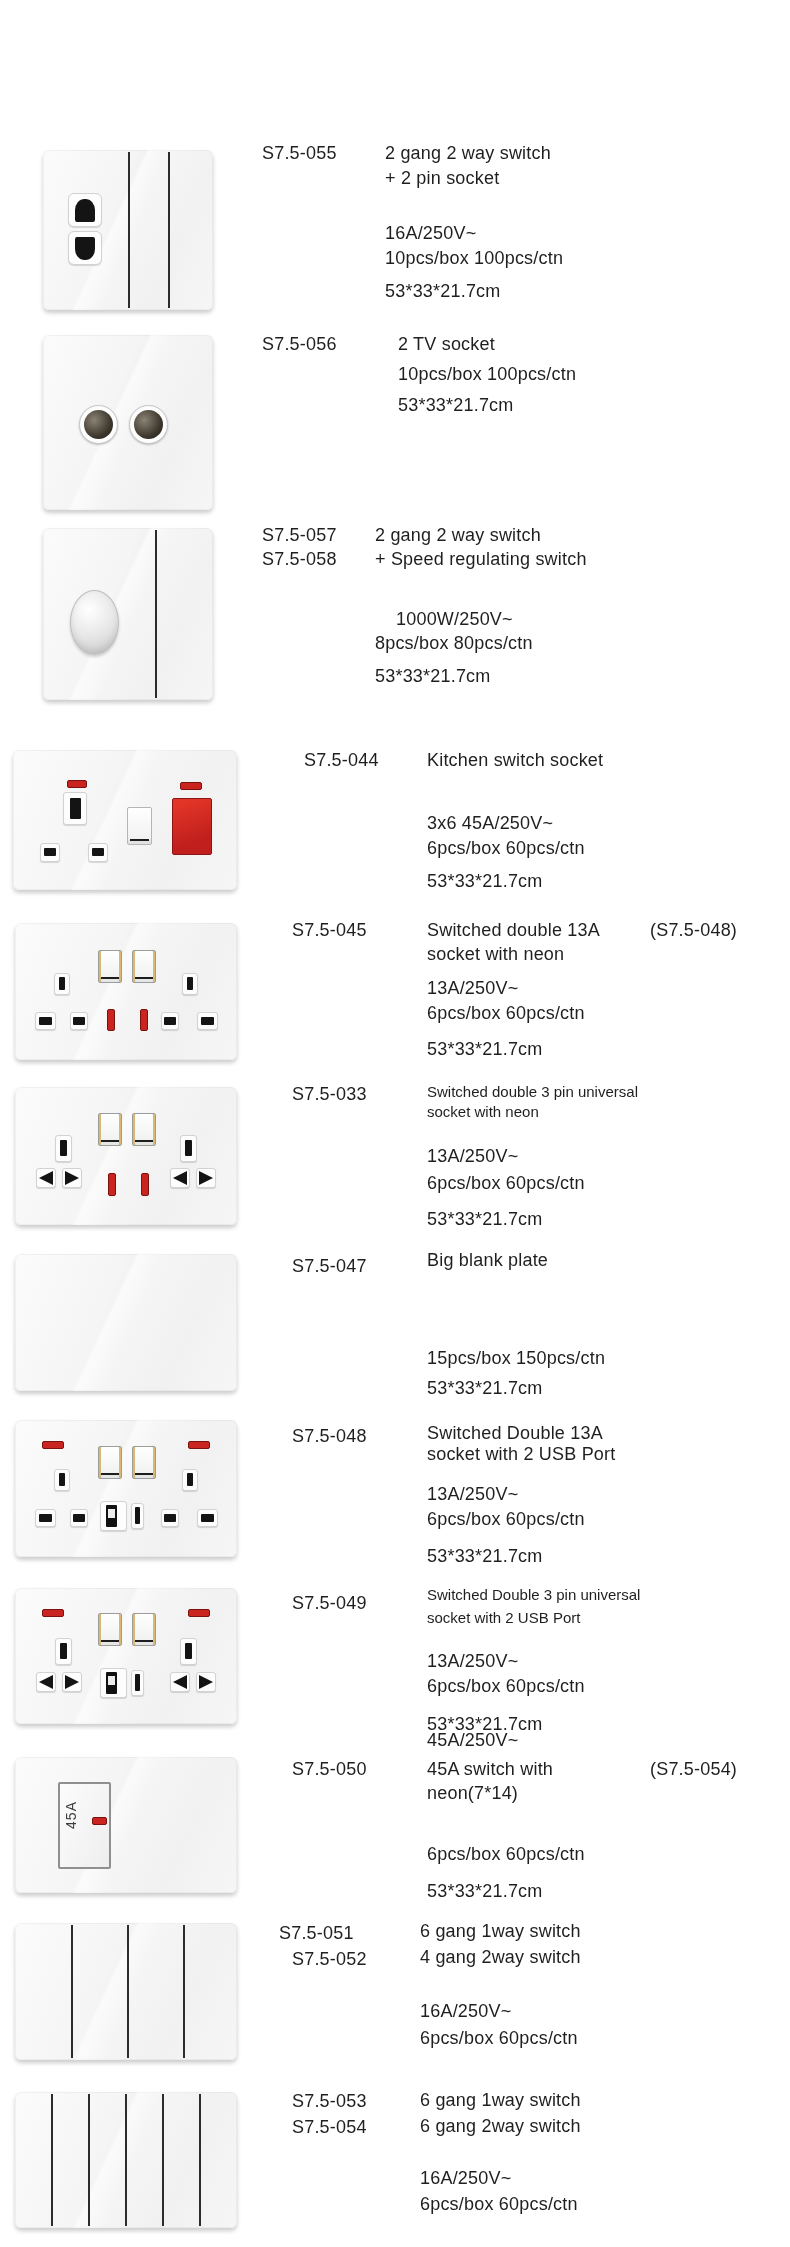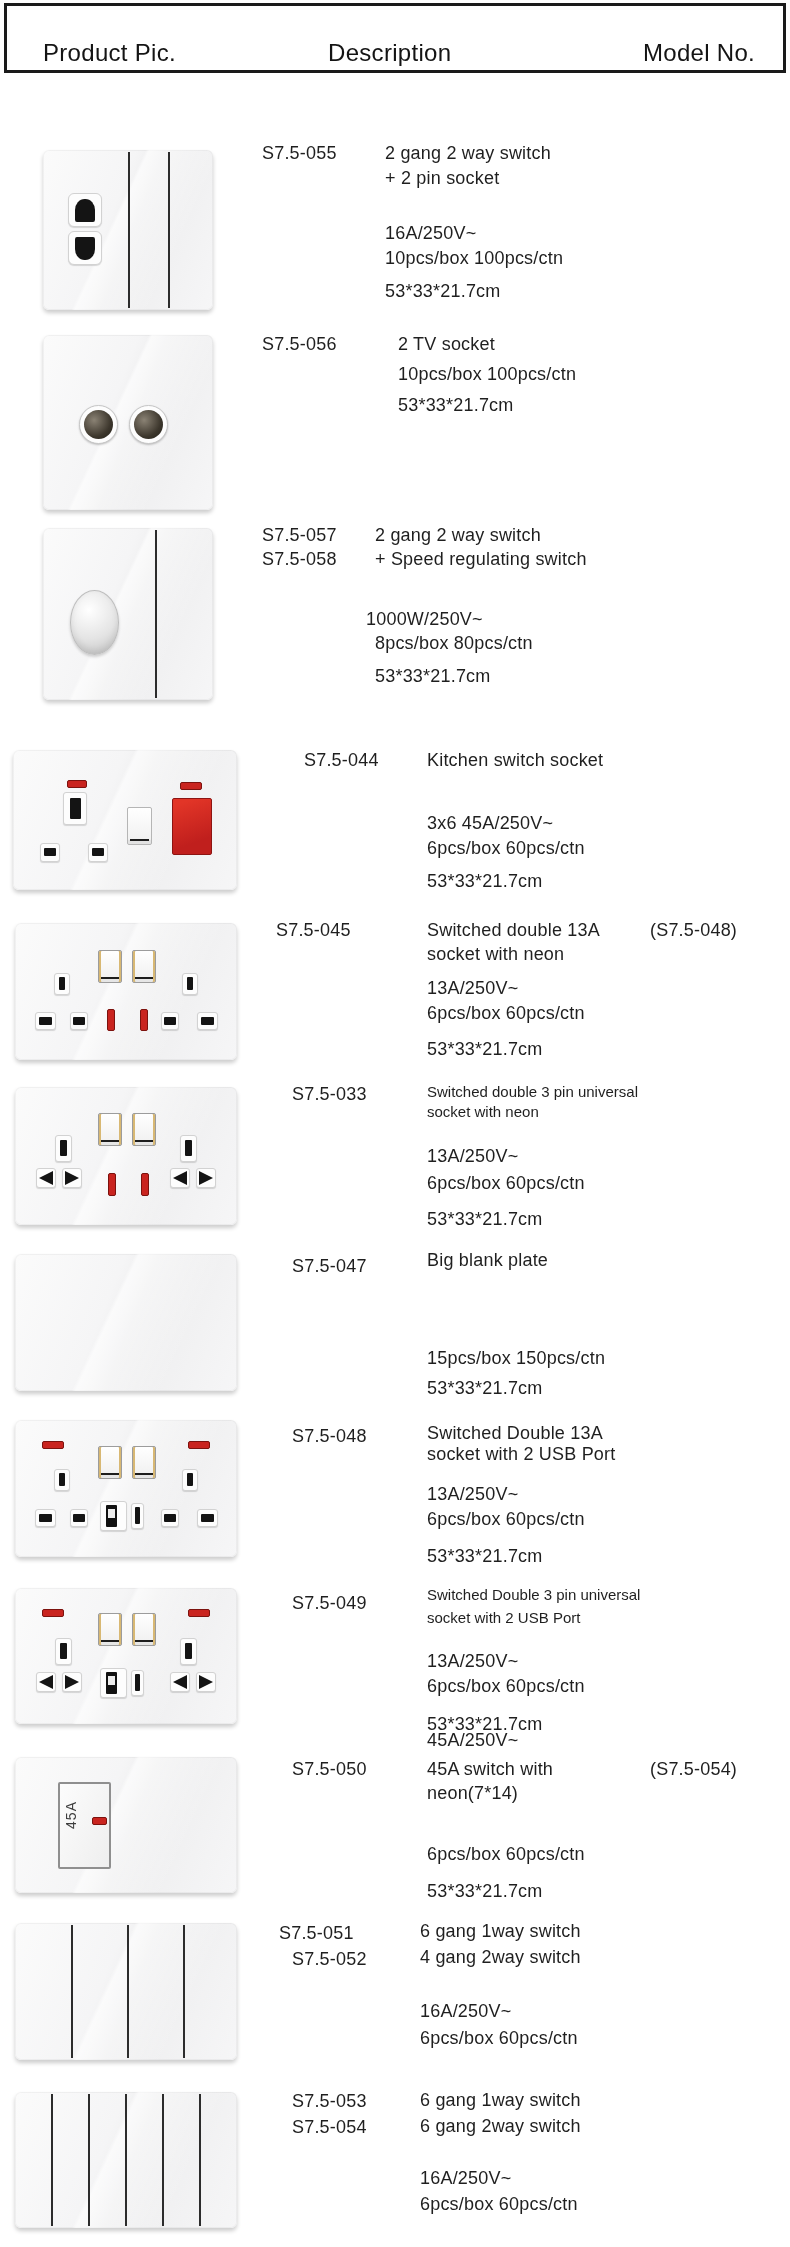--- a/index.html
+++ b/index.html
@@ -47,25 +47,20 @@
   .bigsw{position:absolute;border:2px solid #8f8f8f;border-radius:2px;box-sizing:border-box;
          background:linear-gradient(115deg,#fcfcfc,#eeeeee);}
   .amp{position:absolute;writing-mode:vertical-rl;transform:rotate(180deg);
        font-size:14px;color:#3d3d3d;letter-spacing:1px;}
 </style>
 </head>
 <body>
 
 <div class="page">
 
-  <div class="header-box">
-    <span class="hdr" style="left:36px;top:33px;position:absolute">Product Pic.</span>
-    <span class="hdr" style="left:321px;top:33px;position:absolute">Description</span>
-    <span class="hdr" style="left:636px;top:33px;position:absolute">Model No.</span>
-  </div>
 
   <div class="plate" style="left:43px;top:150px;width:170px;height:160px">
     <div class="gloss"></div>
     <div class="surround" style="left:25px;top:43px;width:34px;height:34px;border-radius:6px"></div>
     <div class="pin-arch" style="left:32px;top:49px;width:20px;height:23px"></div>
     <div class="surround" style="left:25px;top:81px;width:34px;height:34px;border-radius:6px"></div>
     <div class="pin-shield" style="left:32px;top:87px;width:20px;height:23px"></div>
     <div class="vline" style="left:85px"></div>
     <div class="vline" style="left:125px"></div>
   </div>
@@ -92,21 +87,21 @@
 
   <div class="plate" style="left:43px;top:528px;width:170px;height:172px">
     <div class="gloss"></div>
     <div class="knob" style="left:27px;top:62px;width:47px;height:63px"></div>
     <div class="vline" style="left:112px"></div>
   </div>
   <span class="t" style="left:262px;top:526px">S7.5-057</span>
   <span class="t" style="left:262px;top:550px">S7.5-058</span>
   <span class="t" style="left:375px;top:526px">2 gang 2 way switch</span>
   <span class="t" style="left:375px;top:550px">+ Speed regulating switch</span>
-  <span class="t" style="left:366px;top:610px">1000W/250V~</span>
+  <span class="t" style="left:396px;top:610px">1000W/250V~</span>
   <span class="t" style="left:375px;top:634px">8pcs/box 80pcs/ctn</span>
   <span class="t dim" style="left:375px;top:667px">53*33*21.7cm</span>
 
   <div class="plate" style="left:13px;top:750px;width:224px;height:140px">
     <div class="gloss"></div>
     <div class="neon" style="left:54px;top:30px;width:20px;height:8px"></div>
     <div class="surround" style="left:50px;top:42px;width:24px;height:33px"></div>
     <div class="bar" style="left:57px;top:48px;width:11px;height:21px"></div>
     <div class="surround" style="left:27px;top:93px;width:20px;height:19px"></div>
     <div class="bar" style="left:31px;top:98px;width:12px;height:8px"></div>
@@ -140,21 +135,21 @@
     <div class="bar" style="left:24px;top:94px;width:13px;height:8px"></div>
     <div class="surround" style="left:55px;top:89px;width:18px;height:18px"></div>
     <div class="bar" style="left:58px;top:94px;width:12px;height:8px"></div>
     <div class="neon" style="left:92px;top:86px;width:8px;height:22px"></div>
     <div class="neon" style="left:125px;top:86px;width:8px;height:22px"></div>
     <div class="surround" style="left:146px;top:89px;width:18px;height:18px"></div>
     <div class="bar" style="left:149px;top:94px;width:12px;height:8px"></div>
     <div class="surround" style="left:182px;top:89px;width:21px;height:18px"></div>
     <div class="bar" style="left:186px;top:94px;width:13px;height:8px"></div>
   </div>
-  <span class="t" style="left:276px;top:921px">S7.5-045</span>
+  <span class="t" style="left:292px;top:921px">S7.5-045</span>
   <span class="t" style="left:427px;top:921px">Switched double 13A</span>
   <span class="t" style="left:650px;top:921px">(S7.5-048)</span>
   <span class="t" style="left:427px;top:945px">socket with neon</span>
   <span class="t" style="left:427px;top:979px">13A/250V~</span>
   <span class="t" style="left:427px;top:1004px">6pcs/box 60pcs/ctn</span>
   <span class="t dim" style="left:427px;top:1040px">53*33*21.7cm</span>
 
   <div class="plate" style="left:15px;top:1087px;width:222px;height:138px">
     <div class="gloss"></div>
     <div class="rocker gold" style="left:83px;top:26px;width:24px;height:33px">

